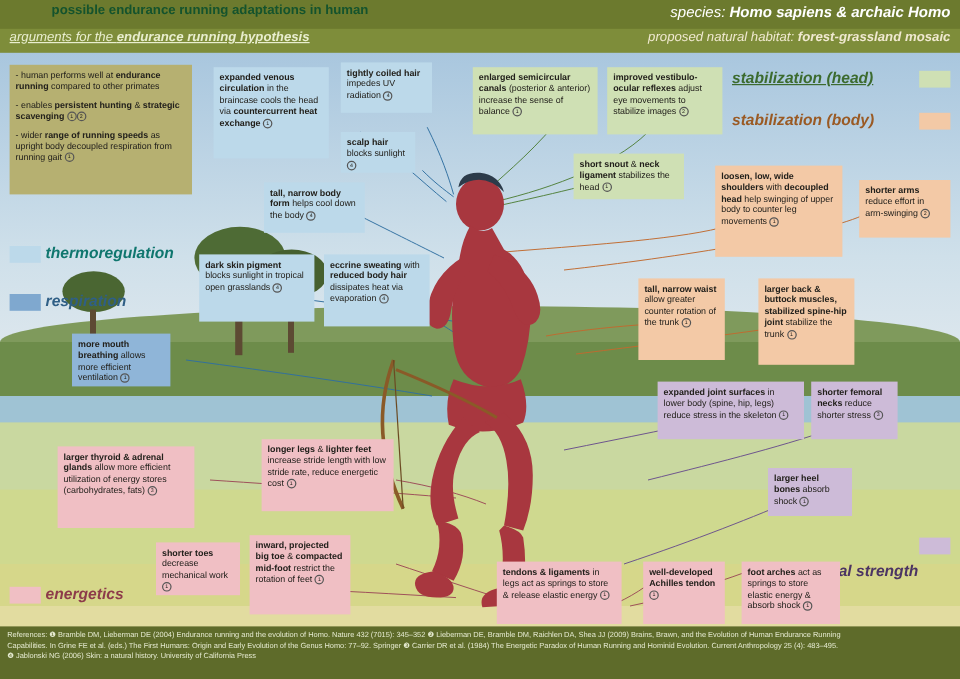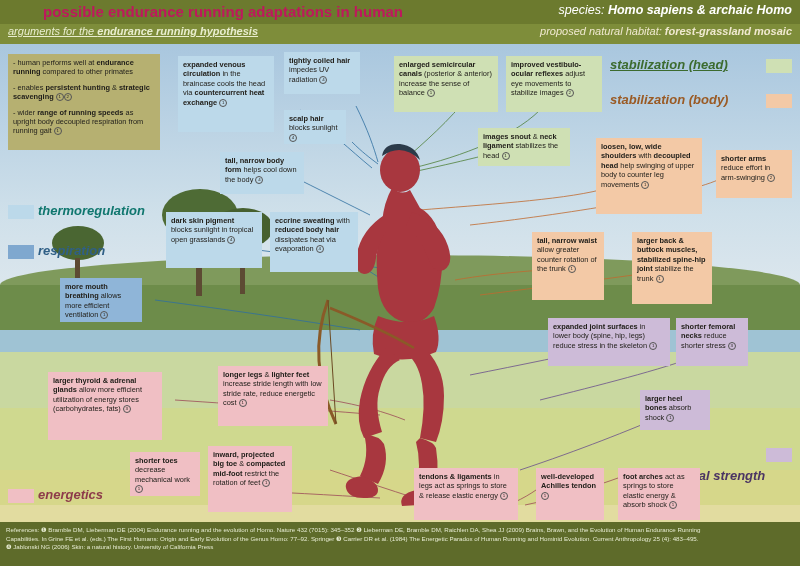--- a/index.html
+++ b/index.html
@@ -12,21 +12,21 @@
   .hill-far{top:255px;height:60px;background:#7f9a5c;border-radius:50% 50% 0 0/30px 30px 0 0;}
   .hill-mid{top:285px;height:50px;background:#6d8c4a;}
   .water{top:330px;height:26px;background:#9fc3d4;}
   .ground1{top:352px;height:60px;background:#c9d8a0;}
   .ground2{top:408px;height:70px;background:#cfd98f;}
   .ground3{top:470px;height:48px;background:#d6d78a;}
   .ground4{top:505px;height:32px;background:#e2dca0;}
 
   .header{position:absolute;left:0;top:0;width:800px;height:42px;background:#6c7a2e;}
   .header2{position:absolute;left:0;top:24px;width:800px;height:20px;background:#7e8d3a;}
-  .title{position:absolute;left:8px;top:3px;font-size:15px;font-weight:bold;color:#be185d;padding-left:35px;}
+  .title{position:absolute;left:8px;top:3px;font-size:11px;font-weight:bold;color:#14532d;padding-left:35px;}
   .subtitle{position:absolute;left:8px;top:25px;font-size:11px;font-style:italic;color:#e9eecf;text-decoration:underline;}
   .species{position:absolute;right:8px;top:3px;font-size:12.5px;font-style:italic;font-weight:bold;color:#ffffff;text-align:right;}
   .habitat{position:absolute;right:8px;top:25px;font-size:11px;font-style:italic;color:#f0e9d0;text-align:right;}
 
   .footer{position:absolute;left:0;bottom:0;width:800px;height:44px;background:#5e6b2a;color:#e5ead0;font-size:6.2px;line-height:8.6px;padding:4px 6px;box-sizing:border-box;}
 
   
   .runner{position:absolute;left:300px;top:140px;width:230px;height:380px;}
 
   
@@ -149,21 +149,21 @@
   <div class="swatch" style="left:8px;top:245px;background:#7fa8cf;"></div>
   <div class="cat cat-energ" style="left:38px;top:487px;text-align:center;">energetics</div>
   <div class="swatch" style="left:8px;top:489px;background:#f0bfc4;"></div>
   <div class="cat cat-skel" style="left:662px;top:468px;text-align:right;">skeletal strength</div>
   <div class="swatch" style="left:766px;top:448px;background:#cdbbd8;"></div>
   <div class="cat cat-stab" style="left:610px;top:57px;text-decoration:underline;">stabilization (head)</div>
   <div class="swatch" style="left:766px;top:59px;background:#cfe0b4;"></div>
   <div class="cat" style="left:610px;top:92px;color:#9a5a24;">stabilization (body)</div>
   <div class="swatch" style="left:766px;top:94px;background:#f3c9a6;"></div>
 
-  <div class="box c-olive" style="left:8px;top:54px;width:152px;height:96px;">
+  <div class="box c-olive" style="left:8px;top:54px;width:152px;height:108px;">
     <div><span>- human performs well at </span><b>endurance running</b><span> compared to other primates</span></div>
     <div style="margin-top:6px"><span>- enables </span><b>persistent hunting</b><span> &amp; </span><b>strategic scavenging</b> <span class="circ">1</span><span class="circ">2</span></div>
     <div style="margin-top:6px"><span>- wider </span><b>range of running speeds</b><span> as upright body decoupled respiration from running gait</span> <span class="circ">1</span></div>
   </div>
 
   <div class="box c-blue" style="left:178px;top:56px;width:96px;height:76px;">
     <b>expanded venous circulation</b><span> in the braincase cools the head via </span><b>countercurrent heat exchange</b> <span class="circ">1</span>
   </div>
   <div class="box c-blue" style="left:284px;top:52px;width:76px;height:42px;">
     <b>tightly coiled hair</b><span> impedes UV radiation</span> <span class="circ">4</span>
@@ -172,21 +172,21 @@
     <b>scalp hair</b><span> blocks sunlight</span> <span class="circ">4</span>
   </div>
 
   <div class="box c-green" style="left:394px;top:56px;width:104px;height:56px;">
     <b>enlarged semicircular canals</b><span> (posterior &amp; anterior) increase the sense of balance</span> <span class="circ">1</span>
   </div>
   <div class="box c-green" style="left:506px;top:56px;width:96px;height:56px;">
     <b>improved vestibulo-ocular reflexes</b><span> adjust eye movements to stabilize images</span> <span class="circ">2</span>
   </div>
   <div class="box c-green" style="left:478px;top:128px;width:92px;height:38px;">
-    <b>images snout</b><span> &amp; </span><b>neck ligament</b><span> stabilizes the head</span> <span class="circ">1</span>
+    <b>short snout</b><span> &amp; </span><b>neck ligament</b><span> stabilizes the head</span> <span class="circ">1</span>
   </div>
 
   <div class="box c-orange" style="left:596px;top:138px;width:106px;height:76px;">
     <b>loosen, low, wide shoulders</b><span> with </span><b>decoupled head</b><span> help swinging of upper body to counter leg movements</span> <span class="circ">1</span>
   </div>
   <div class="box c-orange" style="left:716px;top:150px;width:76px;height:48px;">
     <b>shorter arms</b><span> reduce effort in arm-swinging</span> <span class="circ">2</span>
   </div>
 
   <div class="box c-blue" style="left:220px;top:152px;width:84px;height:42px;">

